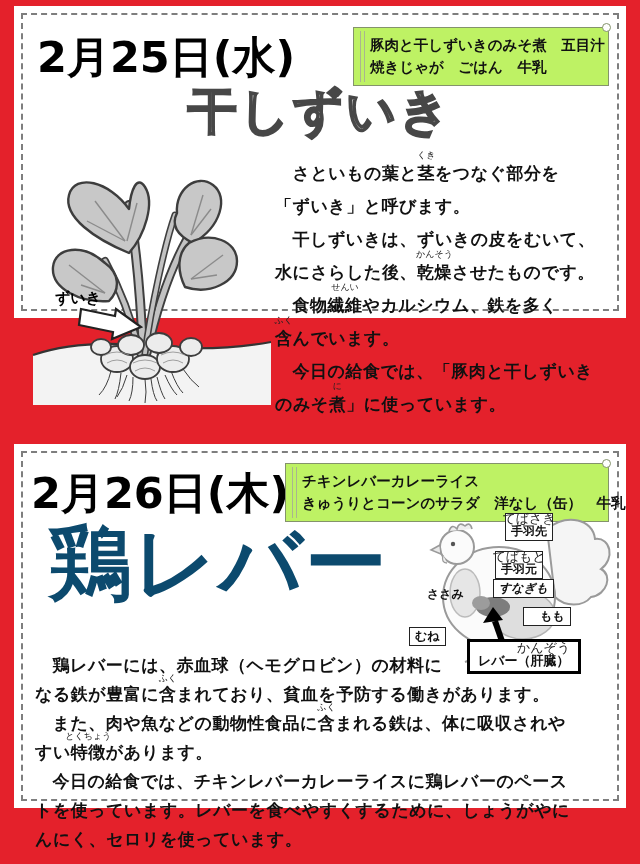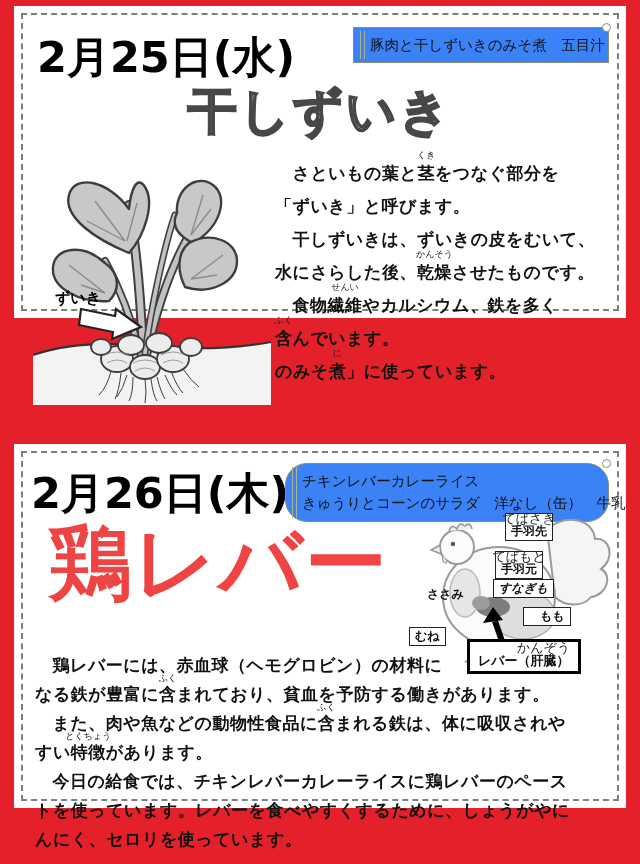--- a/index.html
+++ b/index.html
@@ -19,44 +19,44 @@
   .panel{position:absolute;left:14px;right:14px;background:#fff;}
   #panel1{top:6px;height:312px;}
   #panel2{top:444px;height:364px;}
   .inner{position:absolute;left:7px;top:7px;right:7px;bottom:7px;border:2px dashed #7e7e7e;}
 
   .date{position:absolute;font-weight:900;font-size:43px;letter-spacing:0px;color:#000;white-space:nowrap;}
   #panel1 .date{left:14px;top:14px;}
   #panel2 .date{left:8px;top:12px;}
 
   .scroll{
-    position:absolute;background:#3b82f6;border:1.5px solid var(--scroll-border);
-    padding:6px 8px 6px 16px;font-size:14.5px;line-height:1.55;font-weight:400;
+    position:absolute;background:#bef264;border:1.5px solid var(--scroll-border);
+    padding:6px 8px 6px 16px;font-size:14.5px;line-height:1.55;font-weight:700;
     white-space:nowrap;
   }
   .scroll::before{
     content:"";position:absolute;left:6px;top:3px;bottom:3px;width:3px;
     border-left:1px solid #aab58f;border-right:1px solid #aab58f;
   }
   .scroll::after{
     content:"";position:absolute;right:-3px;top:-5px;width:7px;height:7px;
     border:1.5px solid var(--scroll-border);border-radius:50%;background:#fff;
   }
   #scroll1{left:330px;top:12px;right:8px;}
-  #scroll2{left:262px;top:10px;right:8px;border-radius:22px;}
+  #scroll2{left:262px;top:10px;right:8px;}
 
   .title-gray{
     position:absolute;left:0;right:0;top:64px;text-align:center;
     font-size:49px;font-weight:900;letter-spacing:3px;
     color:var(--title-fill);-webkit-text-stroke:2px var(--title-outline);
     white-space:nowrap;
   }
   .title-dark{
     position:absolute;left:26px;top:56px;
-    font-size:82px;font-weight:900;letter-spacing:2px;color:#ef4444;
+    font-size:82px;font-weight:900;letter-spacing:2px;color:#0c4a6e;
     white-space:nowrap;
   }
 
   .bodytext{position:absolute;}
   #text1{left:252px;top:142px;width:338px;font-size:17px;font-weight:600;line-height:33px;letter-spacing:0.5px;}
   #text2{left:12px;right:8px;top:198px;font-size:17px;font-weight:700;line-height:29px;letter-spacing:0.5px;}
   .tline{white-space:nowrap;}
 
   
   .rb{position:relative;display:inline-block;}
@@ -89,20 +89,21 @@
 </head>
 <body>
 
 <div class="panel" id="panel1">
   <div class="inner">
 
     <div class="date">2月25日(水)</div>
 
     <div class="scroll" id="scroll1">
       <div>豚肉と干しずいきのみそ煮　五目汁</div>
+      <div>焼きじゃが　ごはん　牛乳</div>
     </div>
 
     <div class="title-gray">干しずいき</div>
 
     <svg id="plant" viewBox="0 0 252 268">
 
       <path d="M8,212 Q55,196 125,203 Q190,209 246,199 L246,262 L8,262 Z" fill="#f3f3f3" stroke="none"></path>
       <path d="M8,212 Q55,196 125,203 Q190,209 246,199" fill="none" stroke="#333" stroke-width="2.2"></path>
 
       <g stroke-linecap="round">
@@ -170,20 +171,21 @@
       <polygon points="56,166 90,173 91,166 116,184 87,196 88,189 54,182" fill="#fff" stroke="#222" stroke-width="2.2"></polygon>
     </svg>
 
     <div class="bodytext" id="text1">
         <div class="tline">　さといもの葉と<span class="rb">茎<span class="rt">くき</span></span>をつなぐ部分を</div>
         <div class="tline">「ずいき」と呼びます。</div>
         <div class="tline">　干しずいきは、ずいきの皮をむいて、</div>
         <div class="tline">水にさらした後、<span class="rb">乾燥<span class="rt">かんそう</span></span>させたものです。</div>
         <div class="tline">　食物<span class="rb">繊維<span class="rt">せんい</span></span>やカルシウム、鉄を多く</div>
         <div class="tline"><span class="rb">含<span class="rt">ふく</span></span>んでいます。</div>
+        <div class="tline">　今日の給食では、「豚肉と干しずいき</div>
         <div class="tline">のみそ<span class="rb">煮<span class="rt">に</span></span>」に使っています。</div>
       </div>
   </div>
 </div>
 
 <div class="panel" id="panel2">
   <div class="inner">
 
     <div class="date">2月26日(木)</div>
 

